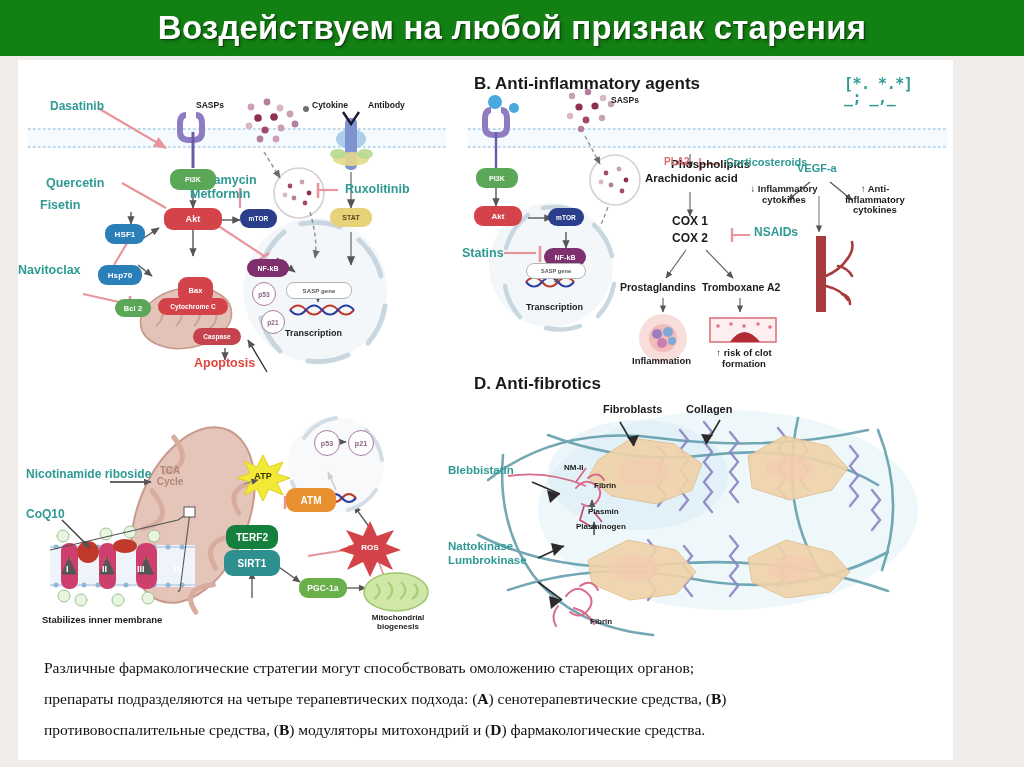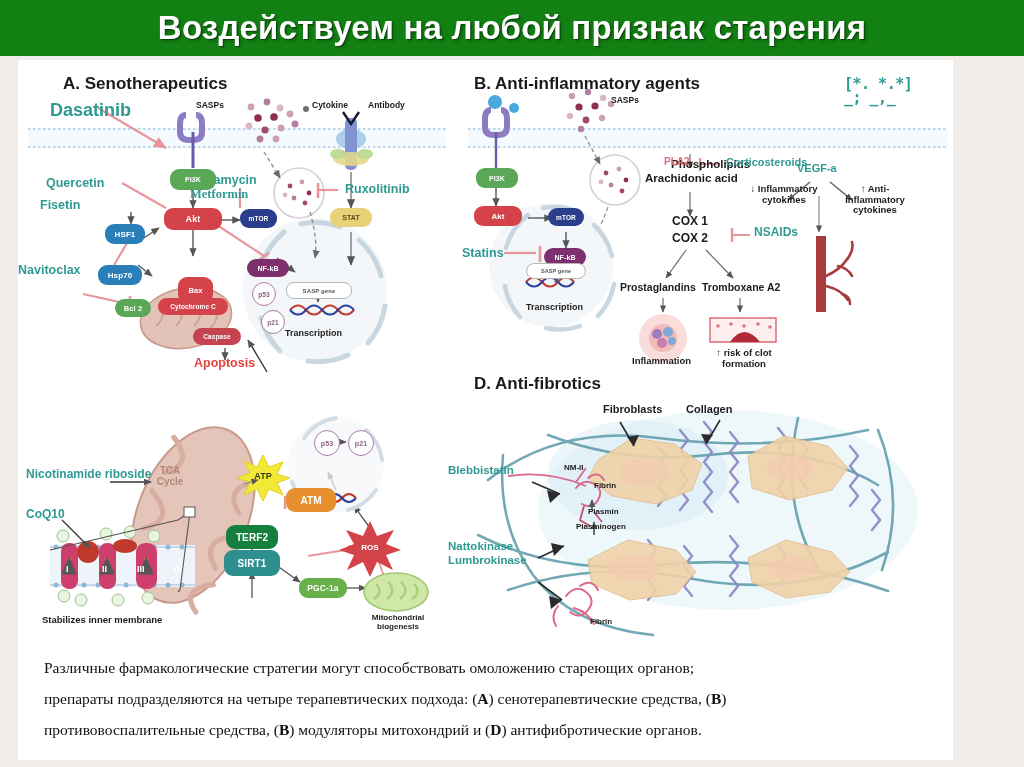--- a/index.html
+++ b/index.html
@@ -80,21 +80,20 @@
 <div id="sheet">
 
   <div id="figure">
 
     <div class="cite" style="left:826px;top:18px;">
       <div>[*. *.*]</div>
       <div>_;  _,_</div>
     </div>
 
     <div class="panel" style="left:0px;top:0px;width:430px;height:300px;">
-      <div class="ptitle" style="left:45px;top:14px;">A. Senotherapeutics</div>
 
       <svg width="430" height="300" style="position:absolute;left:0;top:0;">
         <defs>
           <marker id="ar" markerWidth="7" markerHeight="7" refX="5.5" refY="2.6" orient="auto">
             <path d="M0,0 L6,2.6 L0,5.2 z" fill="#555"></path>
           </marker>
           <marker id="arP" markerWidth="7" markerHeight="7" refX="5.5" refY="2.6" orient="auto">
             <path d="M0,0 L6,2.6 L0,5.2 z" fill="#e8959b"></path>
           </marker>
           <marker id="arD" markerWidth="7" markerHeight="7" refX="5.5" refY="2.6" orient="auto">
@@ -192,25 +191,25 @@
             <path d="M194 246 q10 12 -2 22"></path>
         </g>
 
         <g stroke-width="2" fill="none">
           <path d="M272 250 q8 -9 16 0 t16 0 t16 0 t16 0" stroke="#c0392b"></path>
           <path d="M272 250 q8 9 16 0 t16 0 t16 0 t16 0" stroke="#2c3e9e"></path>
         </g>
         <line x1="300" y1="233" x2="300" y2="242" stroke="#8a8a8a" stroke-width="1.4" marker-end="url(#ar)"></line>
       </svg>
 
-      <div class="lbl teal" style="left:32px;top:40px;font-size:18px;">Dasatinib</div>
+      <div class="lbl teal" style="left:32px;top:40px;font-size:12px;">Dasatinib</div>
       <div class="lbl teal" style="left:28px;top:116px;font-size:12.5px;">Quercetin</div>
       <div class="lbl teal" style="left:22px;top:138px;font-size:12.5px;">Fisetin</div>
       <div class="lbl teal" style="left:172px;top:113px;font-size:12.5px;">Rapamycin</div>
-      <div class="lbl teal" style="left:172px;top:127px;font-size:12.5px;font-family:Liberation Serif, serif;">Metformin</div>
+      <div class="lbl teal" style="left:172px;top:127px;font-size:12.5px;">Metformin</div>
       <div class="lbl teal" style="left:0px;top:203px;font-size:12.5px;">Navitoclax</div>
       <div class="lbl teal" style="left:327px;top:122px;font-size:12.5px;">Ruxolitinib</div>
 
       <div class="lbl blk" style="left:178px;top:41px;font-size:8.5px;">SASPs</div>
       <div class="lbl blk" style="left:294px;top:41px;font-size:8.5px;">Cytokine</div>
       <div class="lbl blk" style="left:350px;top:41px;font-size:8.5px;">Antibody</div>
 
       <div class="node" style="left:152px;top:109px;width:46px;height:21px;background:#5aa758;">PI3K</div>
       <div class="node" style="left:146px;top:148px;width:58px;height:22px;background:#d4434a;font-size:9px;">Akt</div>
       <div class="node" style="left:222px;top:149px;width:37px;height:19px;background:#2b3e8c;font-size:6.5px;">mTOR</div>
@@ -600,16 +599,16 @@
       <div class="lbl blk" style="left:140px;top:148px;font-size:8px;">Plasmin</div>
       <div class="lbl blk" style="left:128px;top:163px;font-size:8px;">Plasminogen</div>
       <div class="lbl blk" style="left:142px;top:258px;font-size:8px;">Fibrin</div>
     </div>
 
   </div>
 
   <div id="caption">
     <p>Различные фармакологические стратегии могут способствовать омоложению стареющих органов;</p>
     <p><span>препараты подразделяются на четыре терапевтических подхода: (</span><b>A</b><span>) сенотерапевтические средства, (</span><b>B</b><span>)</span></p>
-    <p><span>противовоспалительные средства, (</span><b>B</b><span>) модуляторы митохондрий и (</span><b>D</b><span>) антифибротические органов.</span></p>
+    <p><span>противовоспалительные средства, (</span><b>B</b><span>) модуляторы митохондрий и (</span><b>D</b><span>) фармакологические средства.</span></p>
   </div>
 
 </div>
 
 </body></html>

